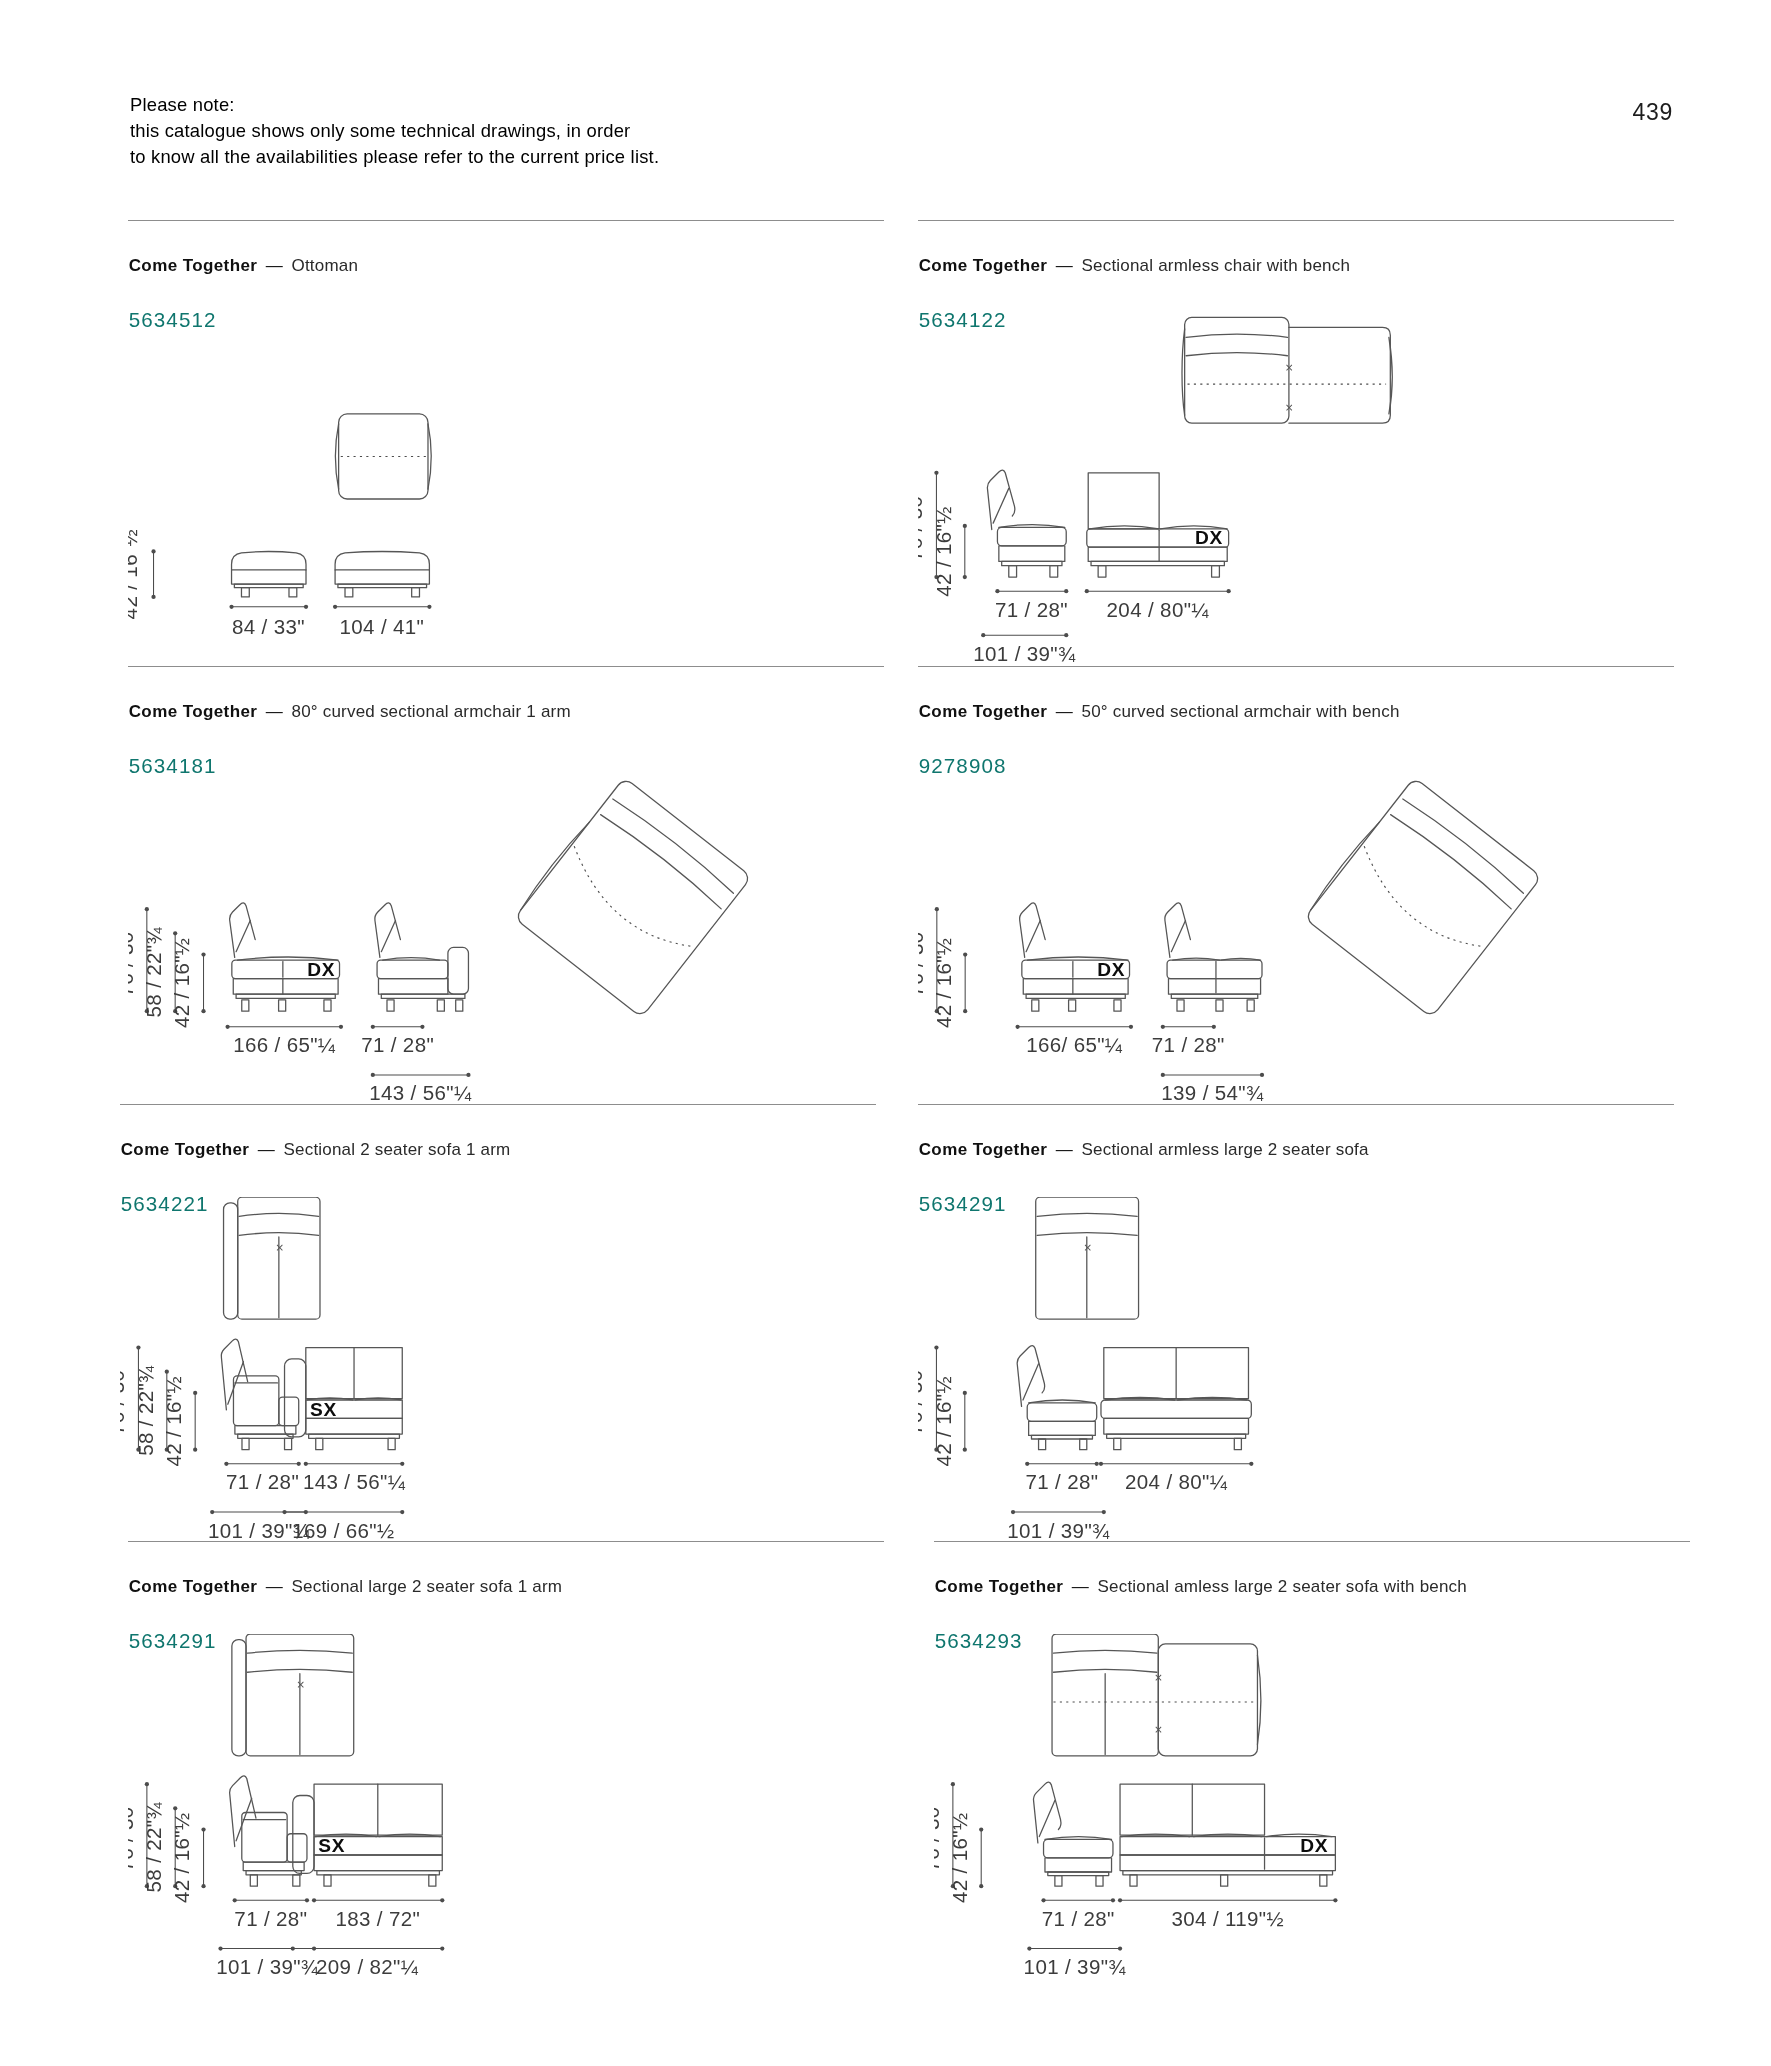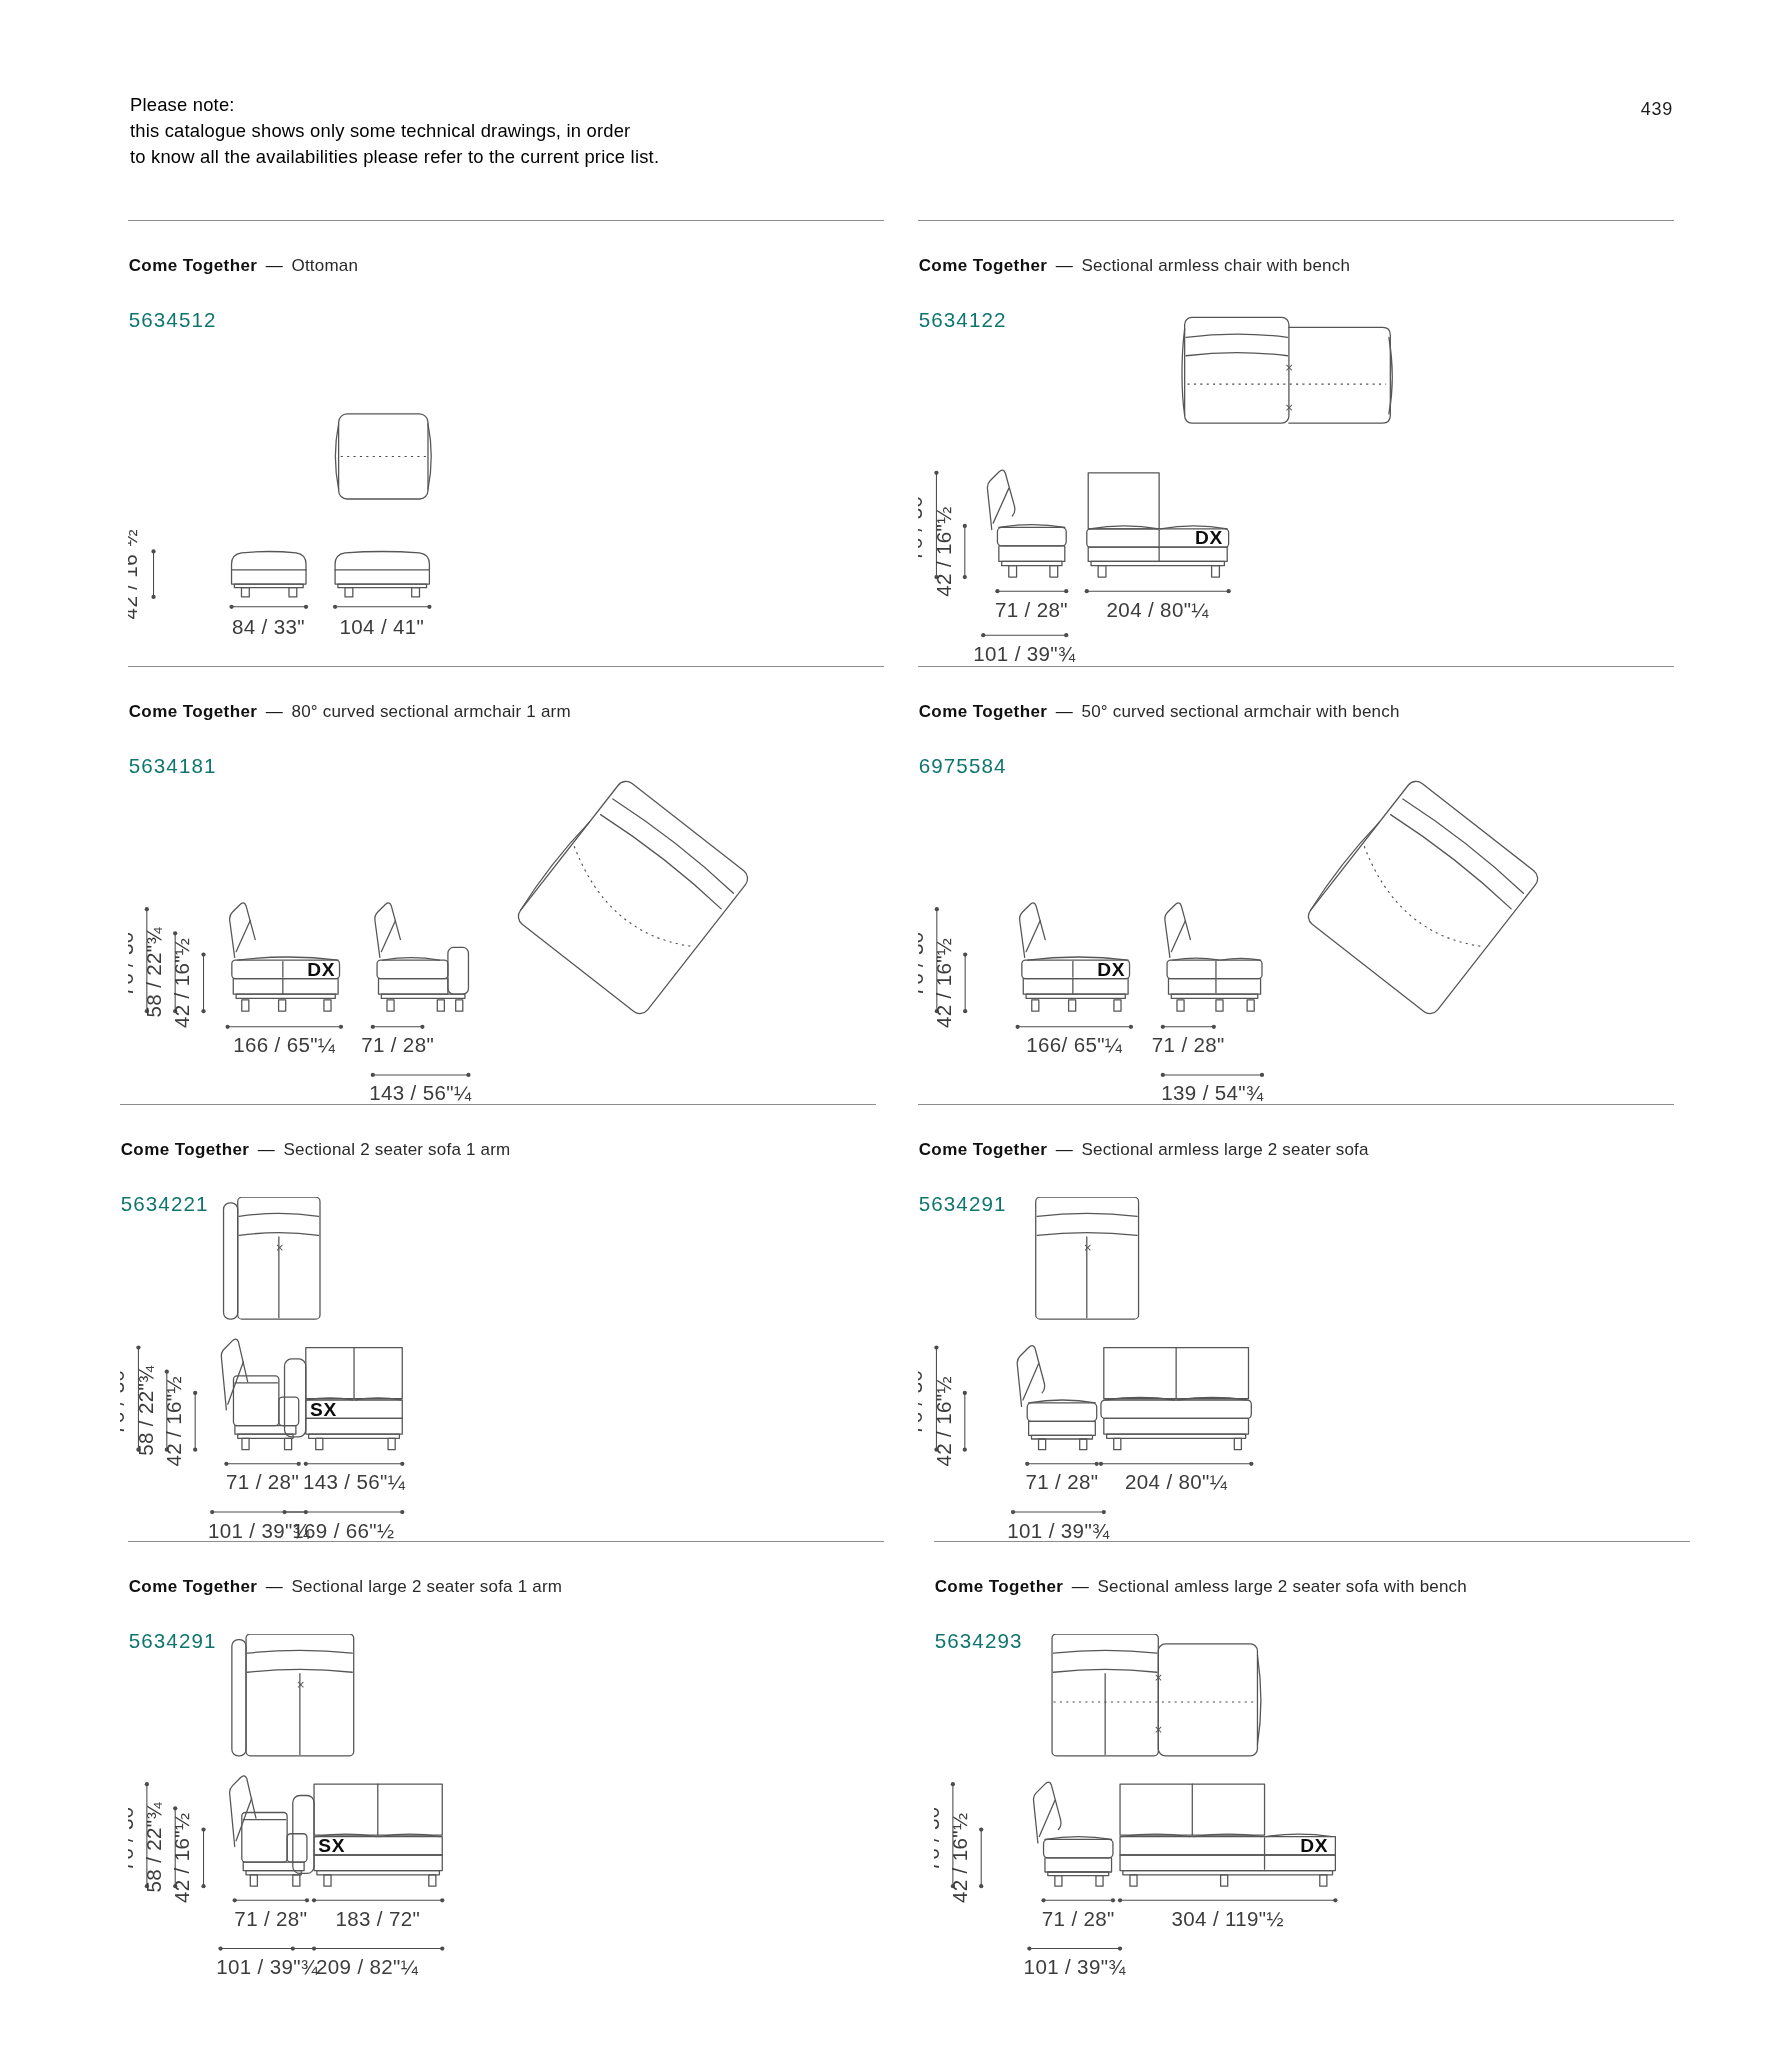--- a/index.html
+++ b/index.html
@@ -1,19 +1,19 @@
 <!DOCTYPE html>
 <html style="font-size:11.3px"><head>
 <meta charset="utf-8">
 <style>
   html,body{margin:0;padding:0;background:#fff;}
   #page{position:relative;width:1771px;height:2066px;background:#fff;overflow:hidden;
         font-family:"Liberation Sans",sans-serif;color:#1c1c1c;}
   .note{position:absolute;left:130px;top:92px;font-size:18.4px;line-height:26px;color:#000000;letter-spacing:0.2px;}
-  .pageno{position:absolute;left:1560px;top:99px;width:113px;text-align:right;font-size:18px;color:#1d1d1d;letter-spacing:0.7px;}
+  .pageno{position:absolute;left:1560px;top:99px;width:113px;text-align:right;font-size:23px;color:#1d1d1d;letter-spacing:0.7px;}
   .cell{position:absolute;width:756px;border-top:1.4px solid #8d8d8d;}
   .ttl{position:absolute;left:0.7px;top:35px;font-size:17px;white-space:nowrap;color:#2a2a2a;letter-spacing:0.2px;}
   .ttl .fam{font-weight:bold;color:#101010;letter-spacing:0.4px;}
   .ttl .sep{margin:0 8.5px;color:#101010;}
   .code{position:absolute;left:0.7px;top:87px;font-size:20.6px;color:#0f766e;letter-spacing:1.1px;}
   .draw{position:absolute;left:0;top:92px;}
   .ln{fill:none;stroke:#565656;stroke-width:1.8;stroke-linejoin:round;stroke-linecap:round;}
   .dash{fill:none;stroke:#4c4c4c;stroke-width:1.6;stroke-dasharray:3 6;}
   .dim{stroke:#4c4c4c;stroke-width:1.5;}
   .dot{fill:#4c4c4c;}
@@ -211,21 +211,21 @@
           <circle class="dot" cx="480" cy="446" r="3"></circle>
         <text class="dt" text-anchor="middle" x="412" y="482">143 / 56"¼</text>
       </g>
     </svg>
   </div>
 
   <div class="cell" style="left:918px;top:666px;height:437px;">
     <div class="ttl">
       <span class="fam">Come Together</span><span class="sep">—</span><span>50° curved sectional armchair with bench</span>
     </div>
-    <div class="code">6975584</div>
+    <div class="code">9278908</div>
     <svg class="draw" width="756" height="345" viewBox="0 0 1066 487">
       <g>
         <path class="ln" d="M150,280 l-7,-52 q-1,-7 4,-12 l10,-10 q6,-6 9,1 l13,48"></path>
         <path class="ln" d="M152,272 l20,-44"></path>
         <path class="ln" d="M154,284 q72,-9 142,0"></path>
         <rect class="ln" x="146" y="284" width="152" height="26" rx="5"></rect>
         <line class="ln" x1="218" y1="286" x2="218" y2="308"></line>
         <rect class="ln" x="148" y="310" width="148" height="22"></rect>
         <line class="ln" x1="218" y1="310" x2="218" y2="332"></line>
         <rect class="ln" x="152" y="332" width="140" height="6"></rect>

